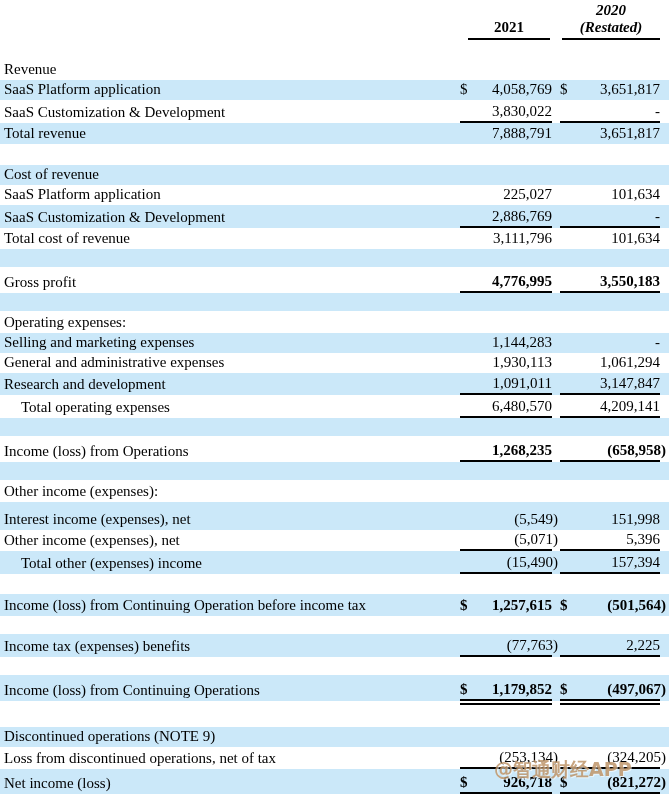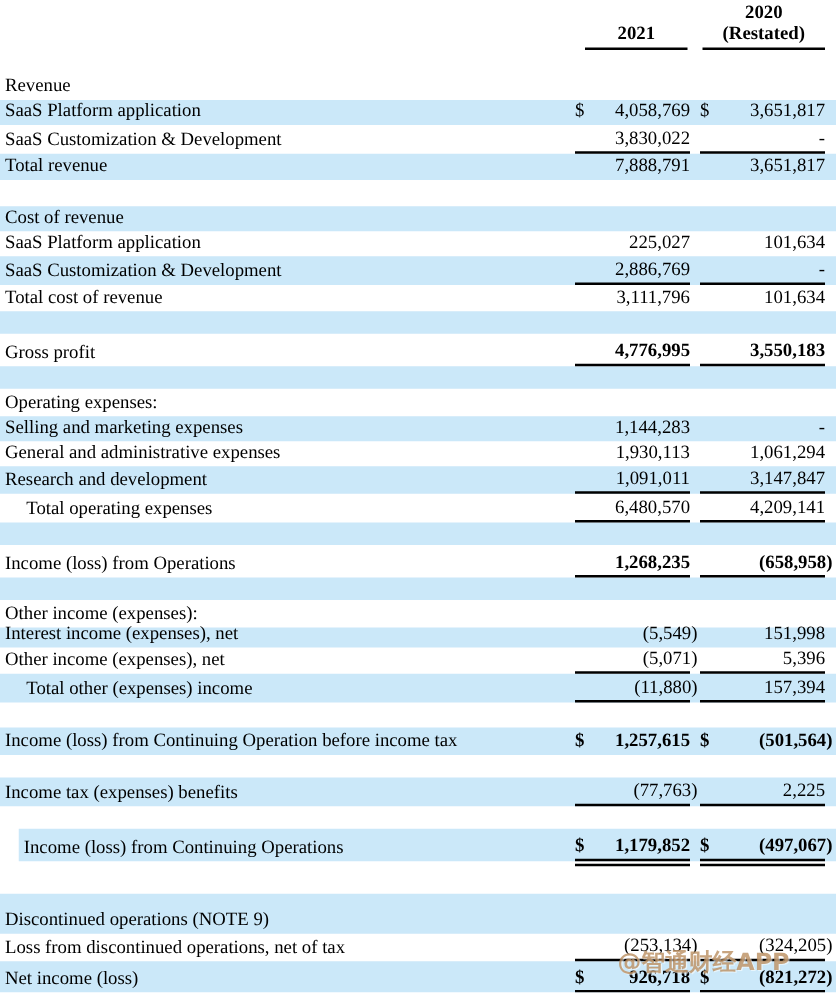--- a/index.html
+++ b/index.html
@@ -11,21 +11,21 @@
   .sheet{position:relative;width:669px;height:794px;overflow:hidden;background:#fff;}
 
   
   .hdr{display:flex;align-items:flex-end;padding-top:2px;margin-bottom:20px;}
   .hdr .hspace{flex:1;}
   .hcell{
     border-bottom:2px solid #000;text-align:center;font-weight:bold;
     font-size:15px;line-height:17px;padding-bottom:2px;box-sizing:border-box;
   }
   .h1{width:82px;margin-right:12px;}
-  .h2{width:98px;margin-right:9px;}
+  .h2{width:98px;margin-right:9px;font-style:italic;}
   .h2 span{display:block;}
 
   
   .row{
     display:flex;align-items:flex-end;padding-left:4px;
     box-sizing:border-box;font-size:15px;line-height:18px;
   }
   .row.blue{background:#cbe8f9;}
   .row .lbl{flex:1;white-space:nowrap;padding-bottom:2px;overflow:hidden;}
   .row.boldlbl .lbl{font-weight:normal;}
@@ -249,21 +249,21 @@
     <span class="lbl">Other income (expenses):</span>
     <span class="cell c1">
           <span class="cur"></span>
           <span class="val"></span>
         </span>
     <span class="cell c2">
           <span class="cur"></span>
           <span class="val"></span>
         </span>
   </div>
-      <div class="row blue" style="height: 16px;">
+      <div class="row blue" style="height: 28px;">
     <span class="lbl">Interest income (expenses), net</span>
     <span class="cell c1">
           <span class="cur"></span>
           <span class="val neg">(5,549)</span>
         </span>
     <span class="cell c2">
           <span class="cur"></span>
           <span class="val">151,998</span>
         </span>
   </div>
@@ -275,21 +275,21 @@
         </span>
     <span class="cell c2 u-single">
           <span class="cur"></span>
           <span class="val">5,396</span>
         </span>
   </div>
       <div class="row blue indent" style="height: 23px;">
     <span class="lbl">Total other (expenses) income</span>
     <span class="cell c1 u-single">
           <span class="cur"></span>
-          <span class="val neg">(11,880)</span>
+          <span class="val neg">(15,490)</span>
         </span>
     <span class="cell c2 u-single">
           <span class="cur"></span>
           <span class="val">157,394</span>
         </span>
   </div>
       <div class="spacer white" style="height: 20px;"></div>
       <div class="row blue boldlbl boldvals" style="height: 22px;">
     <span class="lbl">Income (loss) from Continuing Operation before income tax</span>
     <span class="cell c1">
@@ -307,33 +307,33 @@
     <span class="cell c1 u-single">
           <span class="cur"></span>
           <span class="val neg">(77,763)</span>
         </span>
     <span class="cell c2 u-single">
           <span class="cur"></span>
           <span class="val">2,225</span>
         </span>
   </div>
       <div class="spacer white" style="height: 18px;"></div>
-      <div class="row blue boldlbl boldvals" style="height: 26px; margin-left: 15px;">
+      <div class="row blue boldlbl boldvals" style="height: 26px;">
     <span class="lbl">Income (loss) from Continuing Operations</span>
     <span class="cell c1 u-double">
           <span class="cur">$</span>
           <span class="val">1,179,852</span>
         </span>
     <span class="cell c2 u-double">
           <span class="cur">$</span>
           <span class="val neg">(497,067)</span>
         </span>
   </div>
       <div class="spacer white" style="height: 26px;"></div>
-      <div class="row blue boldlbl" style="height: 32px;">
+      <div class="row blue boldlbl" style="height: 20px;">
     <span class="lbl">Discontinued operations (NOTE 9)</span>
     <span class="cell c1">
           <span class="cur"></span>
           <span class="val"></span>
         </span>
     <span class="cell c2">
           <span class="cur"></span>
           <span class="val"></span>
         </span>
   </div>

